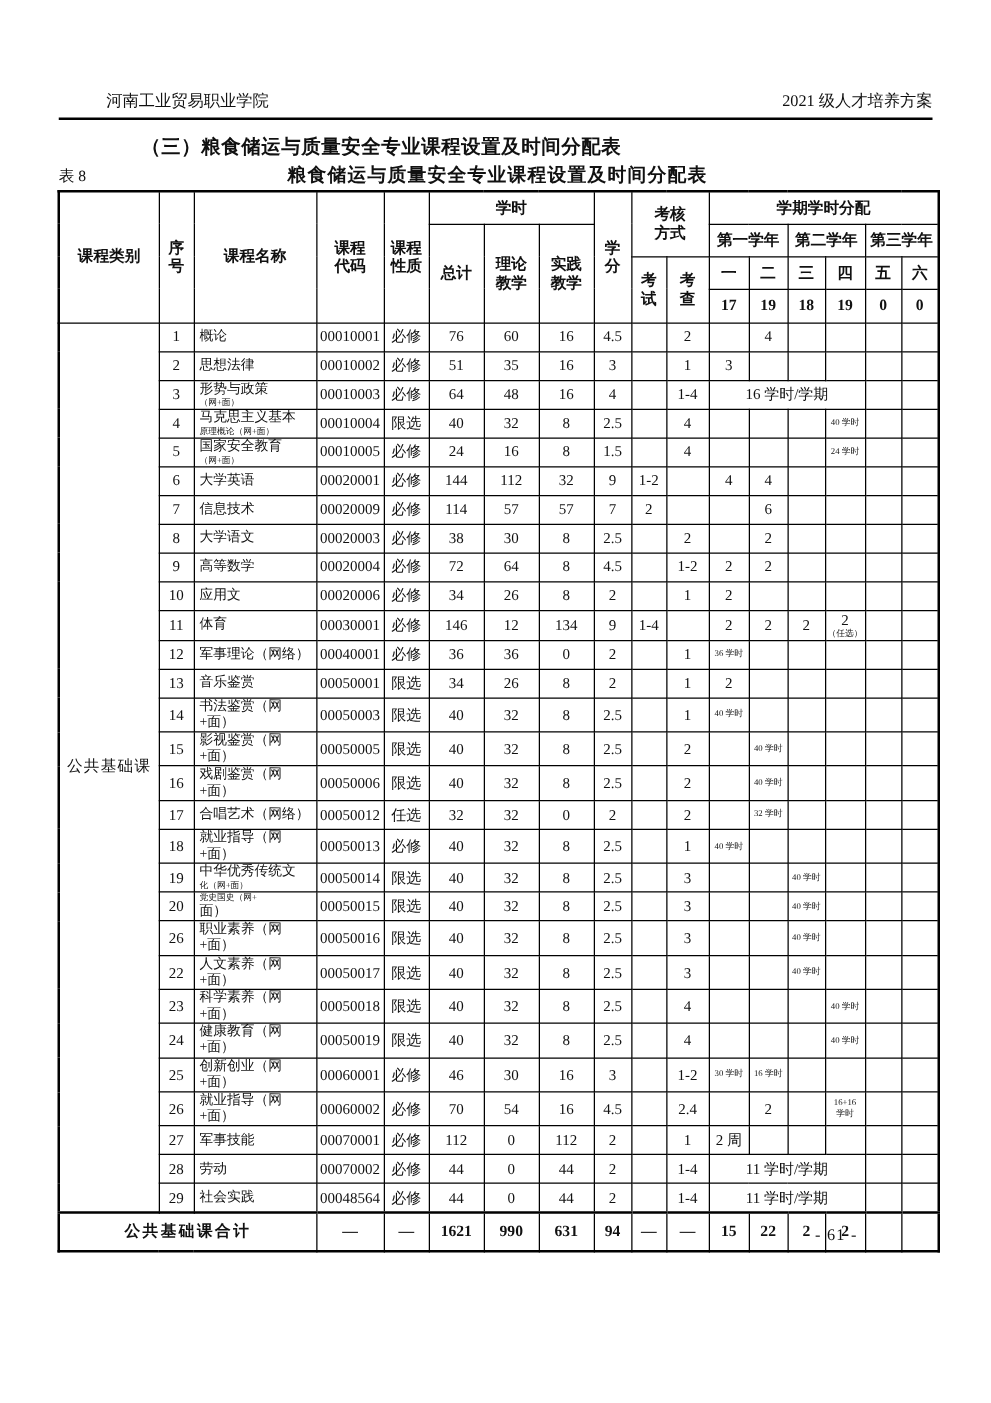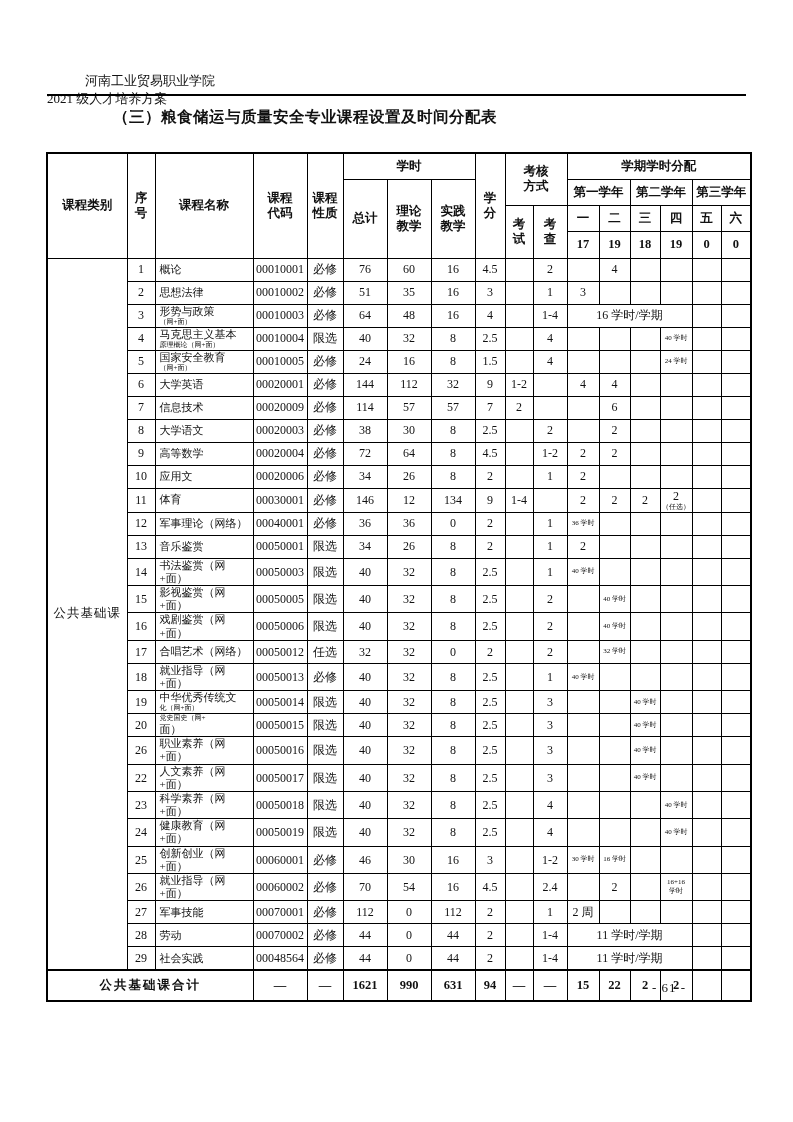--- a/index.html
+++ b/index.html
@@ -3,21 +3,21 @@
 <meta charset="utf-8">
 <style>
   html,body{margin:0;padding:0;}
   body{
     width:793px;height:1122px;background:#ffffff;color:#111;
     font-family:"Liberation Serif","DejaVu Serif",serif;
     -webkit-font-smoothing:antialiased;
   }
   .page{position:relative;width:793px;height:1122px;overflow:hidden;background:#fff;}
 
-  .doc-header{position:absolute;top:72px;left:47px;width:699px;display:flex;justify-content:space-between;font-size:13px;flex-direction:column;}
+  .doc-header{position:absolute;top:72px;left:47px;width:699px;display:flex;justify-content:space-between;font-size:13px;}
   .doc-header .left{padding-left:38px;}
   .header-rule{position:absolute;top:94px;left:47px;width:699px;border-top:2.5px solid #000;}
 
   .section-heading{position:absolute;top:107px;left:113px;font-size:15.5px;font-weight:bold;letter-spacing:.5px;}
 
   .caption{position:absolute;top:131px;left:46px;width:704px;text-align:center;font-size:15px;font-weight:bold;letter-spacing:1px;}
   .table-label{position:absolute;left:1px;bottom:0;font-size:12.5px;font-weight:normal;letter-spacing:0;}
 
   table.course-table{
     position:absolute;top:152px;left:46px;width:704px;
@@ -43,20 +43,24 @@
 <div class="page">
 
   <div class="doc-header">
     <span class="left">河南工业贸易职业学院</span>
     <span class="right">2021 级人才培养方案</span>
   </div>
   <div class="header-rule"></div>
 
   <div class="section-heading">（三）粮食储运与质量安全专业课程设置及时间分配表</div>
 
+  <div class="caption">
+    <span class="table-label">表 8</span>
+    <span>粮食储运与质量安全专业课程设置及时间分配表</span>
+  </div>
 
   <table class="course-table">
     <colgroup>
       <col style="width:80px">
         <col style="width:28px">
         <col style="width:98px">
         <col style="width:54px">
       <col style="width:36px">
         <col style="width:44px">
         <col style="width:44px">

